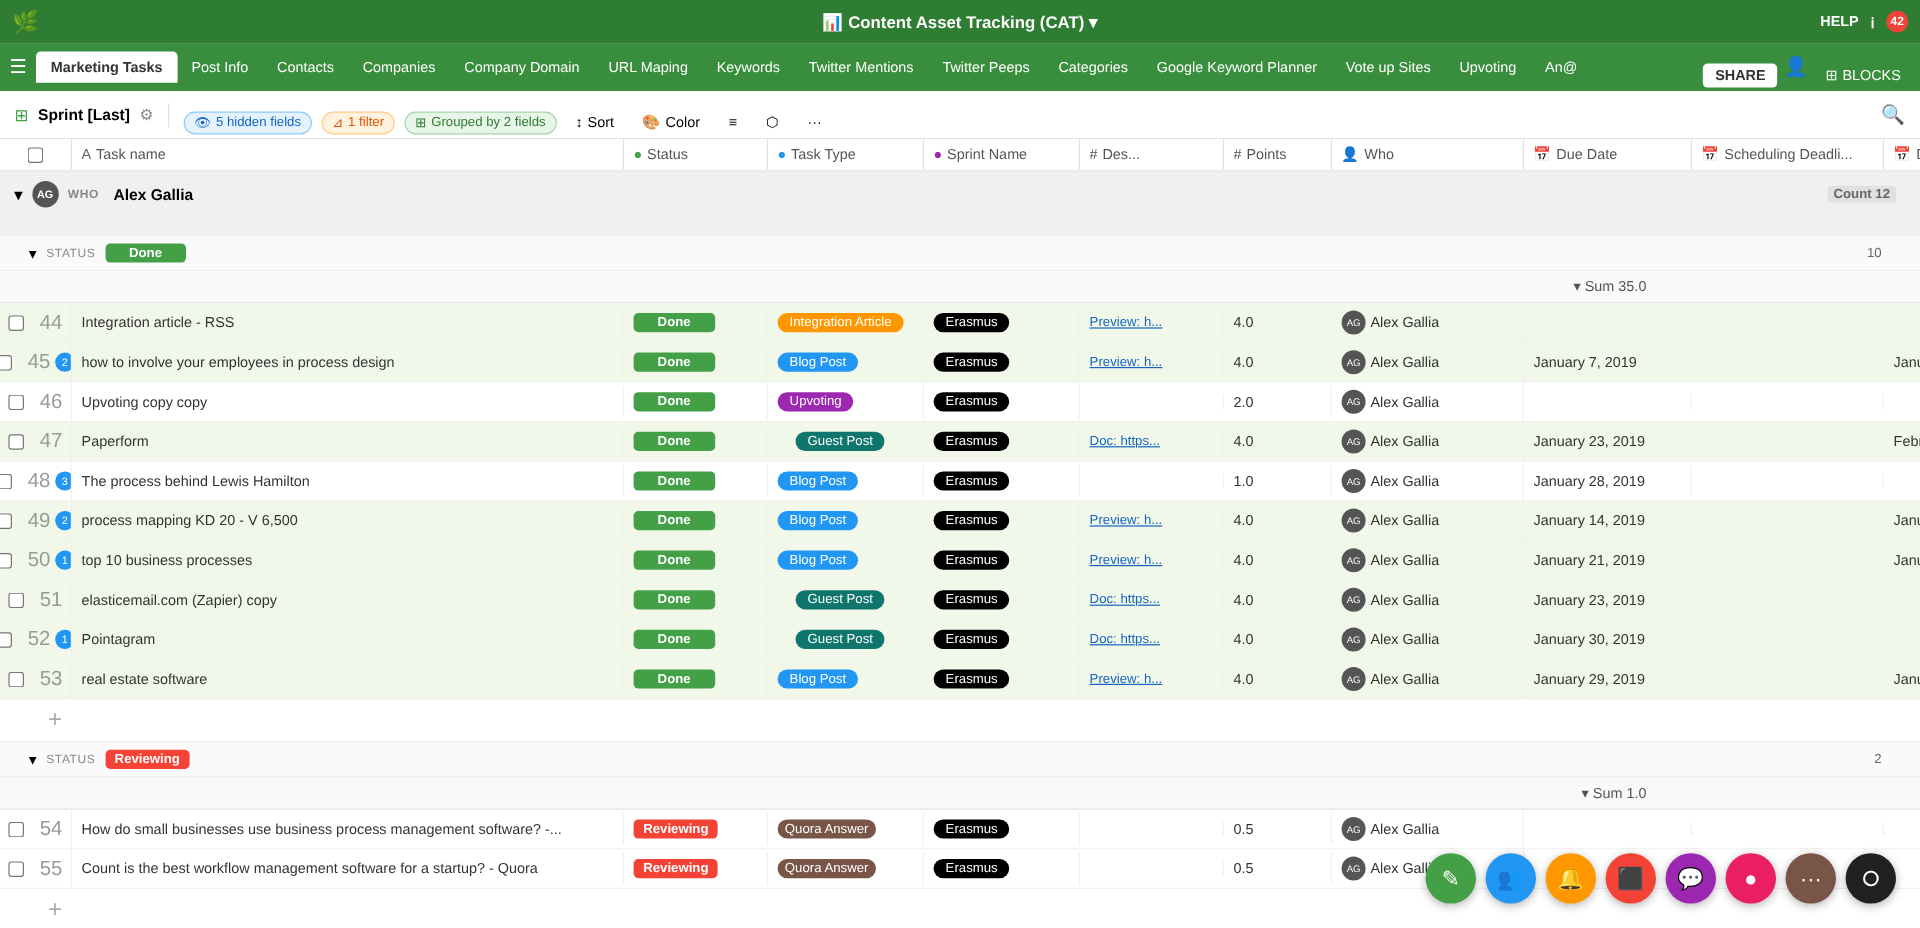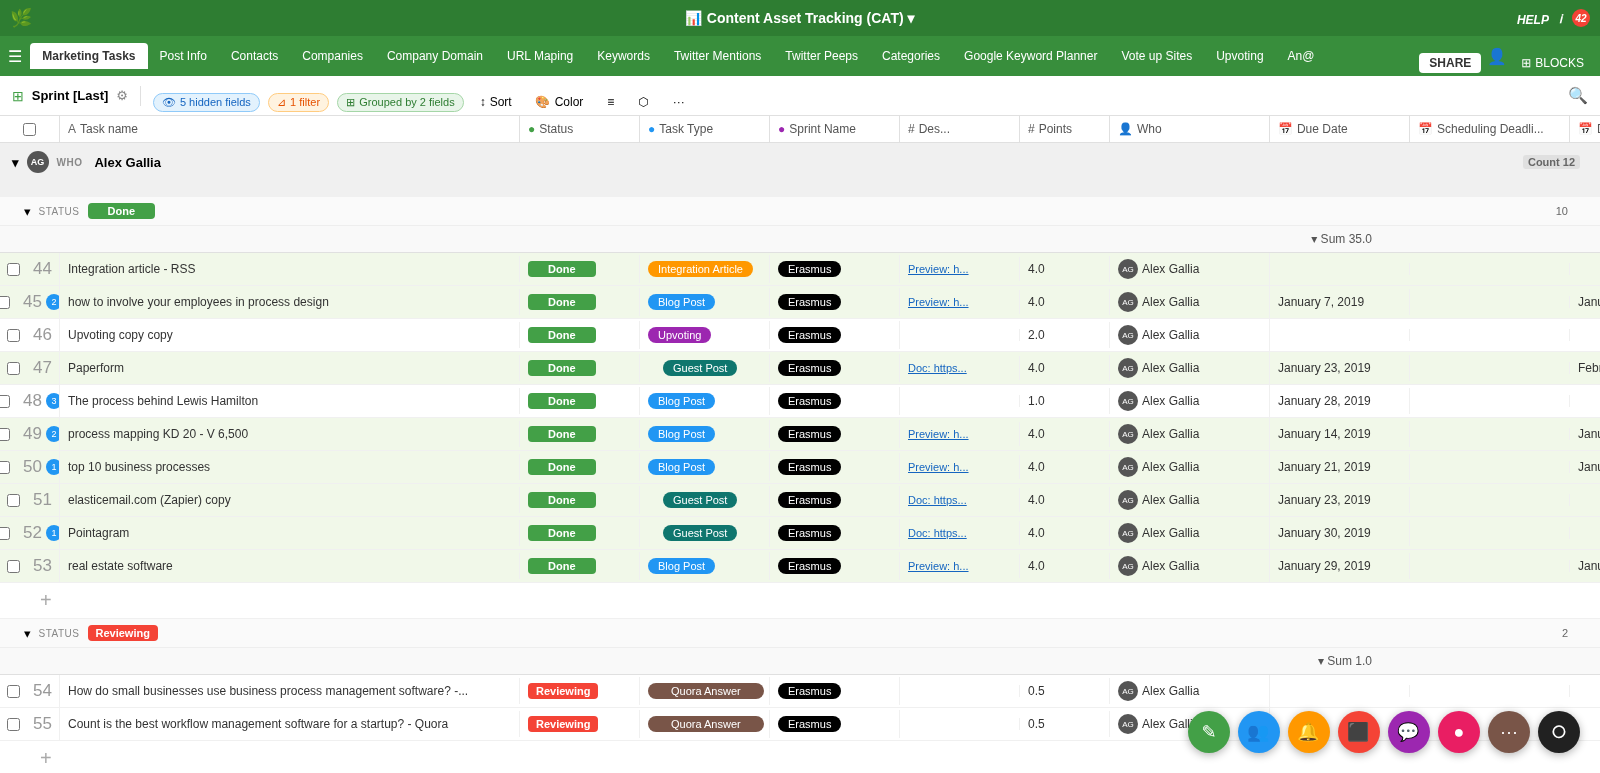--- a/index.html
+++ b/index.html
@@ -11,21 +11,21 @@
       color: white;
       height: 36px;
       display: flex;
       align-items: center;
       justify-content: center;
       font-size: 14px;
       font-weight: 600;
       position: relative;
     }
     .top-bar-left { position: absolute; left: 10px; display: flex; align-items: center; gap: 6px; }
-    .top-bar-right { position: absolute; right: 10px; display: flex; align-items: flex-end; gap: 10px; font-size: 12px; font-style: italic; }
+    .top-bar-right { position: absolute; right: 10px; display: flex; align-items: center; gap: 10px; font-size: 12px; }
 
     
     .nav-bar {
       background: #388e3c;
       display: flex;
       align-items: center;
       height: 40px;
       padding: 0 8px;
       overflow: hidden;
     }
@@ -140,21 +140,21 @@
     .status-label { font-size: 10px; color: #888; text-transform: uppercase; letter-spacing: 0.5px; }
     .status-count { font-size: 11px; color: #666; margin-left: auto; margin-right: 8px; }
 
     
     .badge-done { background: #43a047; color: white; border-radius: 4px; padding: 2px 20px; font-size: 11px; font-weight: 600; }
     .badge-reviewing { background: #f44336; color: white; border-radius: 4px; padding: 2px 8px; font-size: 11px; font-weight: 600; }
     .badge-task-integration { background: #ff9800; color: white; border-radius: 12px; padding: 2px 10px; font-size: 11px; font-weight: 500; }
     .badge-task-blog { background: #2196f3; color: white; border-radius: 12px; padding: 2px 10px; font-size: 11px; font-weight: 500; }
     .badge-task-guest { background: #0f766e; color: white; border-radius: 12px; padding: 2px 10px; font-size: 11px; font-weight: 500; margin-left: 15px; }
     .badge-task-upvoting { background: #9c27b0; color: white; border-radius: 12px; padding: 2px 10px; font-size: 11px; font-weight: 500; }
-    .badge-task-quora { background: #795548; color: white; border-radius: 12px; padding: 2px 23px; font-size: 11px; font-weight: 500; }
+    .badge-task-quora { background: #795548; color: white; border-radius: 12px; padding: 2px 6px; font-size: 11px; font-weight: 500; }
     .badge-erasmus { background: #000000; color: white; border-radius: 12px; padding: 2px 10px; font-size: 11px; font-weight: 500; }
 
     
     .data-row {
       display: flex;
       align-items: center;
       border-bottom: 1px solid #f0f0f0;
       background: white;
       min-width: 1600px;
     }

